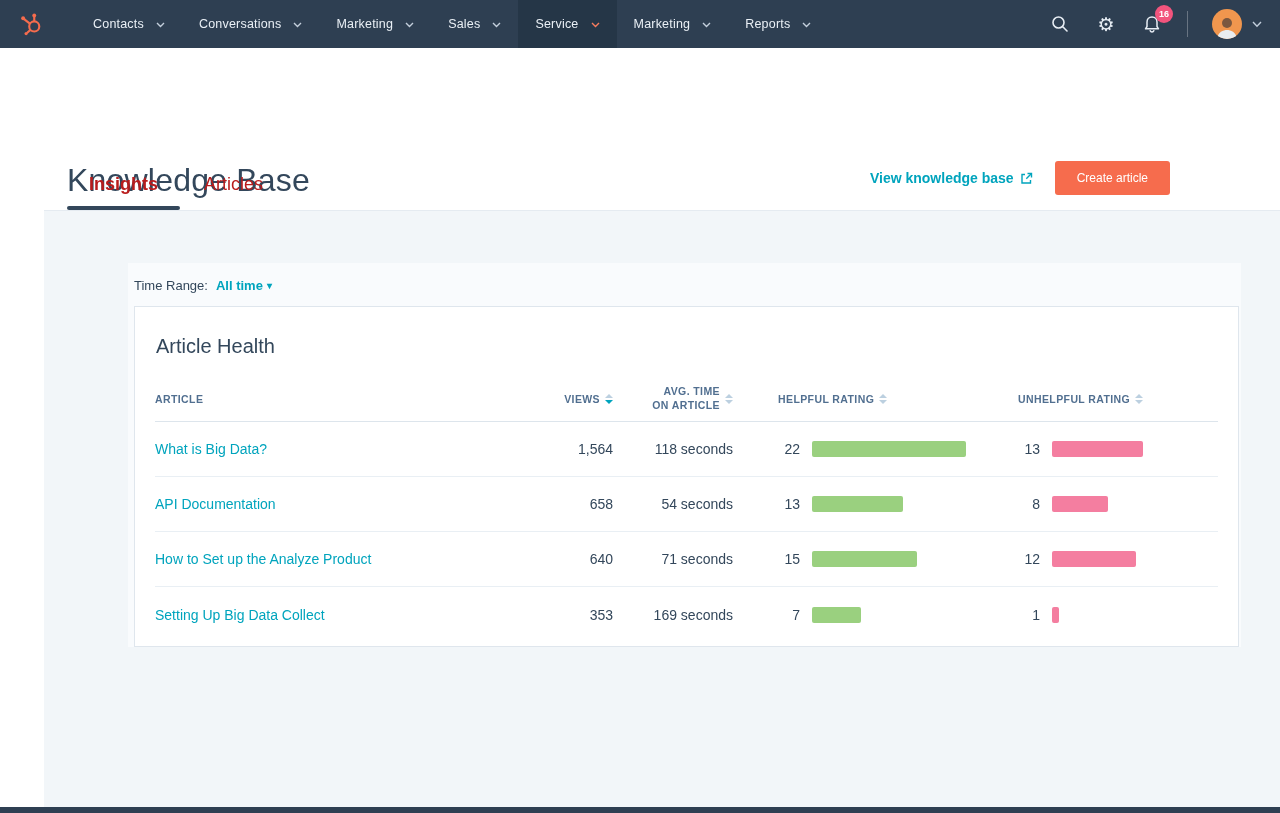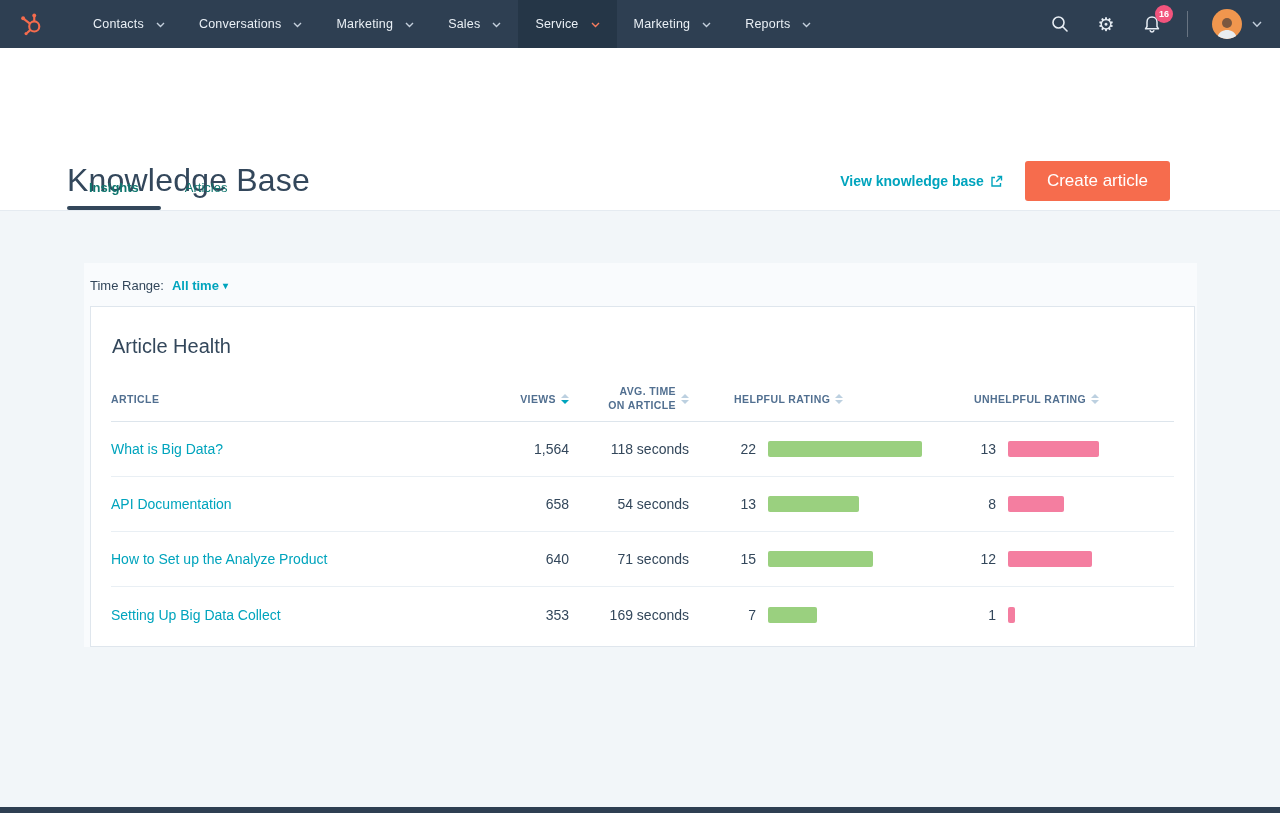--- a/index.html
+++ b/index.html
@@ -60,37 +60,37 @@
     color: #00a4bd; font-size: 14px; font-weight: 600;
     display: flex; align-items: center; gap: 6px; cursor: pointer;
   }
   .btn { border: none; border-radius: 3px; font-family: "Liberation Sans", sans-serif; cursor: pointer; }
   .btn-secondary {
     background: #eaf0f6; color: #b4c3d3;
     font-size: 13px; padding: 10px 22px; margin-left: 6px;
   }
   .btn-primary {
     background: #f66c4d; color: #ffffff;
-    font-size: 17px; font-weight: 500; padding: 10px 22px; margin-left: 8px;
+    font-size: 12px; font-weight: 500; padding: 10px 22px; margin-left: 8px;
   }
 
   .tabs { position: absolute; left: 67px; bottom: 0; display: flex; }
   .tab {
     position: relative; padding: 0 22px 15px 22px;
-    font-size: 13px; cursor: pointer; color: #0f766e;
+    font-size: 18px; cursor: pointer; color: #b91c1c;
   }
   .tab:first-child { margin-right: 2px; }
   .tab.active { font-weight: bold; }
   .tab.active::after {
     content: ""; position: absolute; left: 0; right: 0; bottom: 0;
     height: 4px; background: #33475b; border-radius: 3px;
   }
 
   
-  .content { height: 603px; background: #f2f6f9; border-top: 1px solid #e5ebf1; }
+  .content { height: 603px; background: #f2f6f9; border-top: 1px solid #e5ebf1; margin-left: 44px; }
   .panel {
     width: 1113px; margin: 52px auto 0 84px;
     background: #f9fbfd;
   }
   .time-range { padding: 15px 0 13px 6px; font-size: 13px; display: flex; align-items: center; }
   .time-range-label { color: #33475b; margin-right: 8px; }
   .time-range-value { color: #00a4bd; font-weight: 600; cursor: pointer; display:flex; align-items:center; gap:4px; }
   .time-range-value .caret { font-size: 10px; line-height: 1; margin-top: 1px; }
 
   .card {

